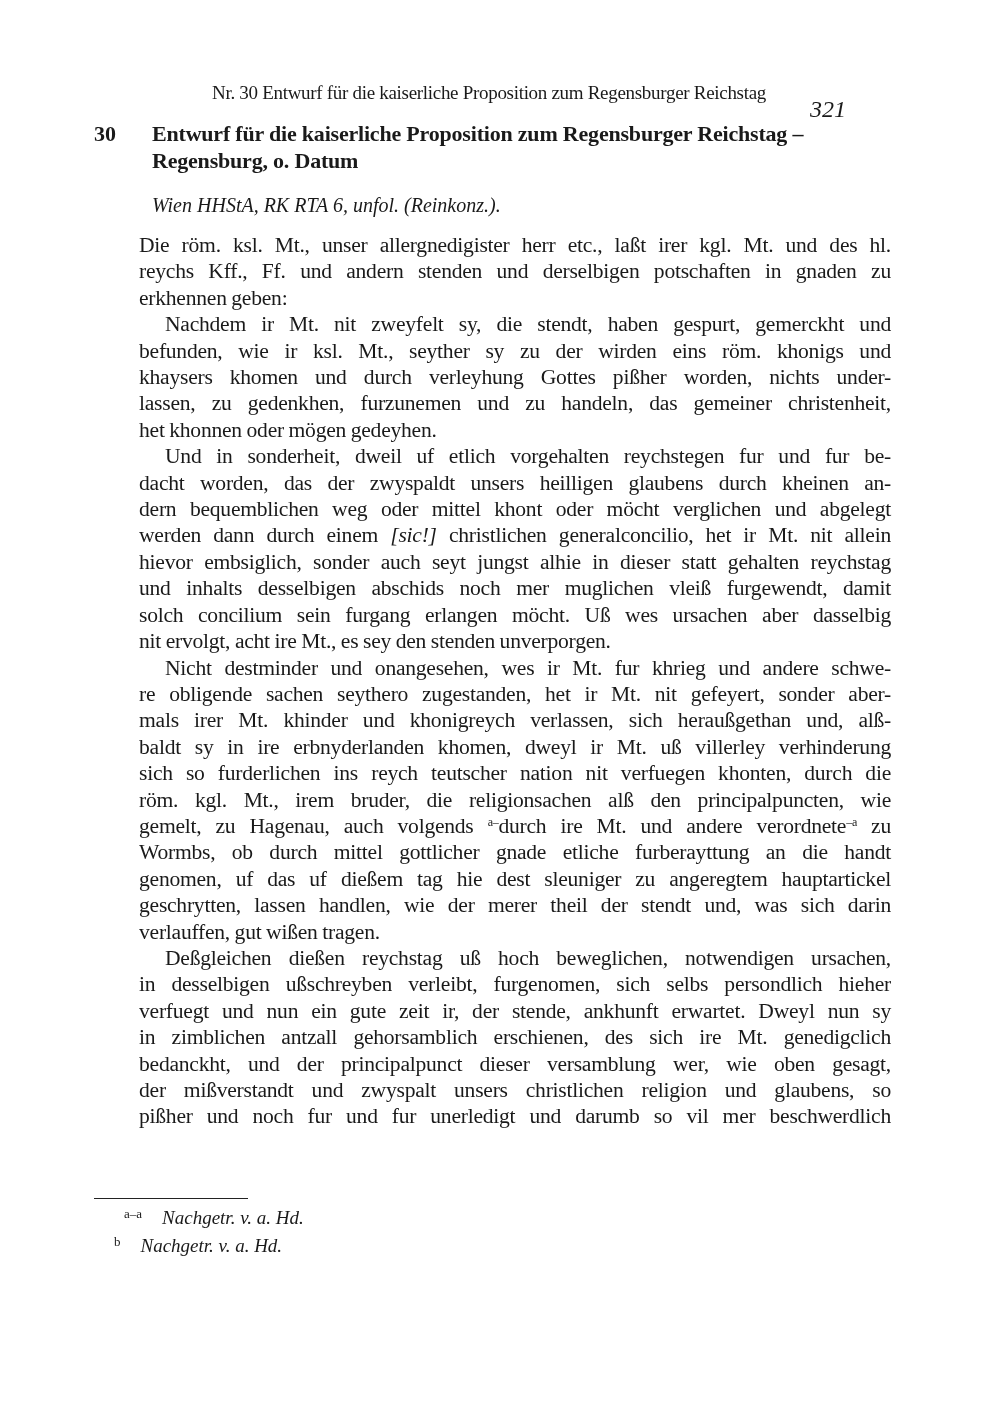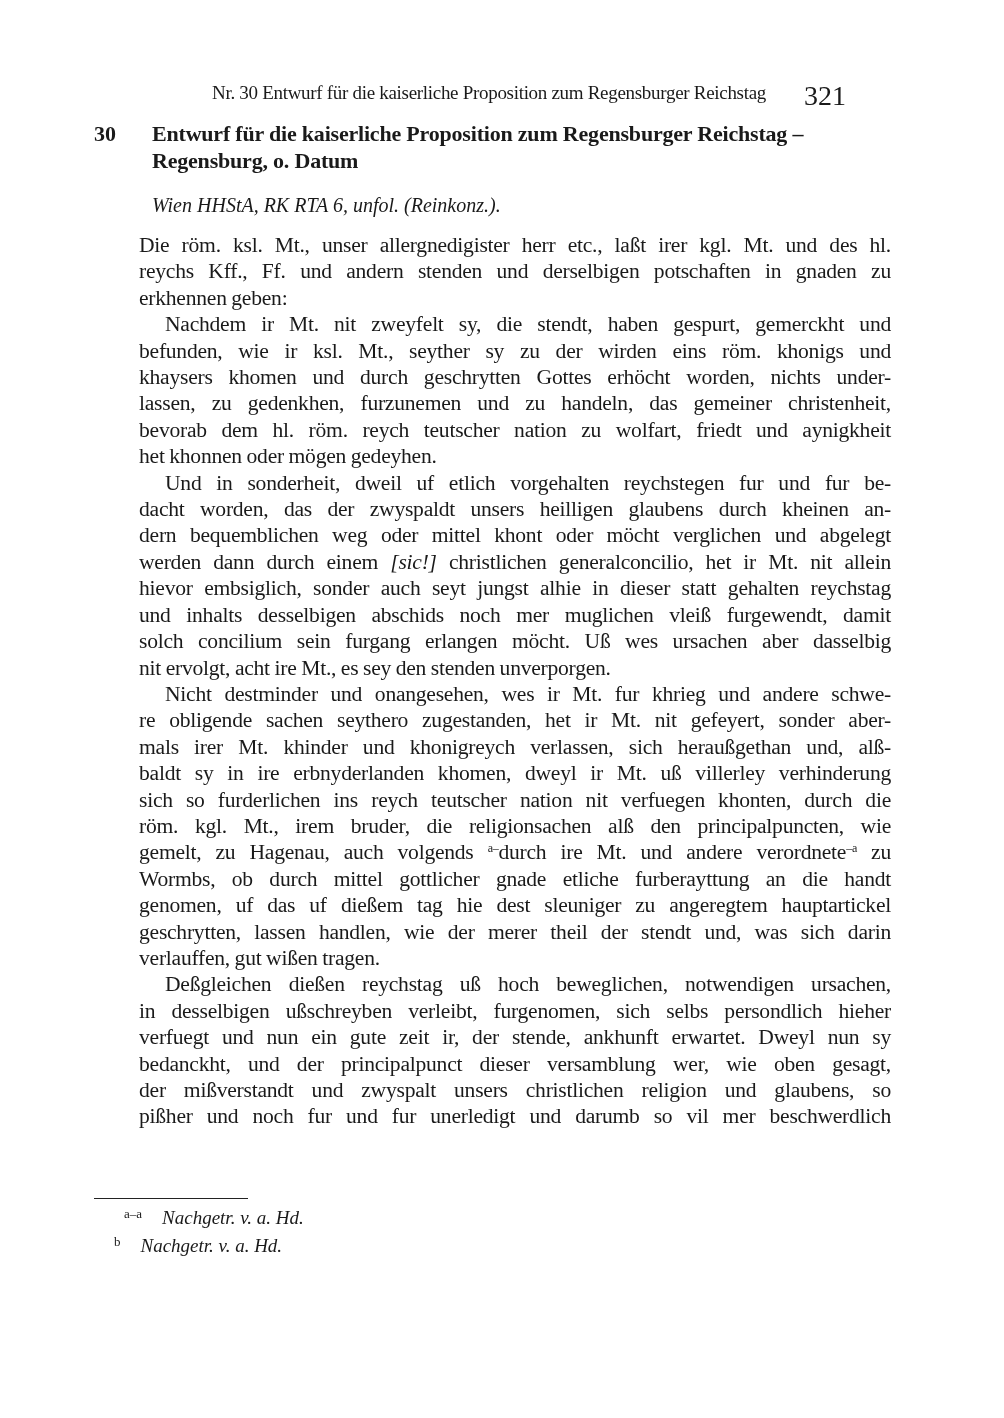--- a/index.html
+++ b/index.html
@@ -1,21 +1,21 @@
 <!DOCTYPE html>
 <html><head>
 <meta charset="utf-8">
 <style>
   html, body { margin:0; padding:0; background:#ffffff; }
   body { width:1004px; height:1418px; position:relative; overflow:hidden;
          font-family:"Liberation Serif", "DejaVu Serif", serif; color:#1a1a1a; }
   .running-head { position:absolute; top:80px; left:94px; width:752px; height:28px;
                   font-size:19px; }
   .running-head .rh-title { position:absolute; right:80px; top:2px; letter-spacing:-0.3px; }
-  .running-head .rh-page { position:absolute; right:0; top:0; font-size:28px; }
+  .running-head .rh-page { position:absolute; right:0; top:16px; font-size:24px;font-style:italic; }
   .doc-heading { position:absolute; top:120px; left:94px; width:760px; font-weight:bold;
                  font-size:22px; line-height:27px; }
   .doc-heading .num { position:absolute; left:0; top:0; }
   .doc-heading .title { position:absolute; left:58px; top:0; width:700px; letter-spacing:-0.2px; }
   .source { position:absolute; top:194px; left:152px; font-style:italic; font-size:20px; }
   .body { position:absolute; top:232px; left:94px; width:752px; font-size:21.6px;
           line-height:26.4px; text-align:justify; letter-spacing:-0.25px; word-spacing:-0.5px;margin-left:45px; }
   .body p { margin:0; }
   .body .line { display:block; text-align:justify; text-align-last:justify; white-space:nowrap; }
   .body .line.last { text-align-last:left; }
@@ -50,23 +50,22 @@
 
   <p>
     <span class="line">Die röm. ksl. Mt., unser allergnedigister herr etc., laßt irer kgl. Mt. und des hl.</span>
     <span class="line">reychs Kff., Ff. und andern stenden und derselbigen potschaften in gnaden zu</span>
     <span class="line last">erkhennen geben:</span>
   </p>
 
   <p>
     <span class="line" style="padding-left:26px">Nachdem ir Mt. nit zweyfelt sy, die stendt, haben gespurt, gemerckht und</span>
     <span class="line">befunden, wie ir ksl. Mt., seyther sy zu der wirden eins röm. khonigs und</span>
-    <span class="line">khaysers khomen und durch geschrytten Gottes erhöcht worden, nichts under-</span>
+    <span class="line">khaysers khomen und durch verleyhung Gottes pißher worden, nichts under-</span>
     <span class="line">lassen, zu gedenkhen, furzunemen und zu handeln, das gemeiner christenheit,</span>
-    <span class="line">bevorab dem hl. röm. reych teutscher nation zu wolfart, friedt und aynigkheit</span>
     <span class="line last">het khonnen oder mögen gedeyhen.</span>
   </p>
 
   <p>
     <span class="line" style="padding-left:26px">Und in sonderheit, dweil uf etlich vorgehalten reychstegen fur und fur be-</span>
     <span class="line">dacht worden, das der zwyspaldt unsers heilligen glaubens durch kheinen an-</span>
     <span class="line">dern bequemblichen weg oder mittel khont oder möcht verglichen und abgelegt</span>
     <span class="line"><span>werden dann durch einem </span><i>[sic!]</i><span> christlichen generalconcilio, het ir Mt. nit allein</span></span>
     <span class="line">hievor embsiglich, sonder auch seyt jungst alhie in dieser statt gehalten reychstag</span>
     <span class="line">und inhalts desselbigen abschids noch mer muglichen vleiß furgewendt, damit</span>
@@ -85,20 +84,21 @@
     <span class="line">Wormbs, ob durch mittel gottlicher gnade etliche furberayttung an die handt</span>
     <span class="line">genomen, uf das uf dießem tag hie dest sleuniger zu angeregtem hauptartickel</span>
     <span class="line">geschrytten, lassen handlen, wie der merer theil der stendt und, was sich darin</span>
     <span class="line last">verlauffen, gut wißen tragen.</span>
   </p>
 
   <p>
     <span class="line" style="padding-left:26px">Deßgleichen dießen reychstag uß hoch beweglichen, notwendigen ursachen,</span>
     <span class="line">in desselbigen ußschreyben verleibt, furgenomen, sich selbs persondlich hieher</span>
     <span class="line">verfuegt und nun ein gute zeit ir, der stende, ankhunft erwartet. Dweyl nun sy</span>
+    <span class="line">in zimblichen antzall gehorsamblich erschienen, des sich ire Mt. genedigclich</span>
     <span class="line">bedanckht, und der principalpunct dieser versamblung wer, wie oben gesagt,</span>
     <span class="line">der mißverstandt und zwyspalt unsers christlichen religion und glaubens, so</span>
     <span class="line">pißher und noch fur und fur unerledigt und darumb so vil mer beschwerdlich</span>
   </p>
 </div>
 
 <div class="fn-rule"></div>
 
 <div class="footnotes">
   <div class="fn">

